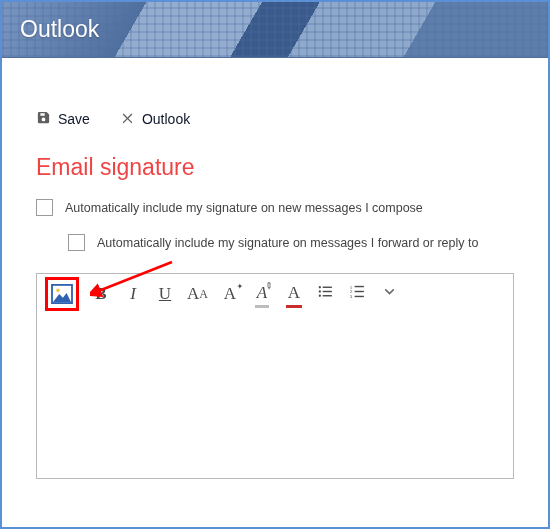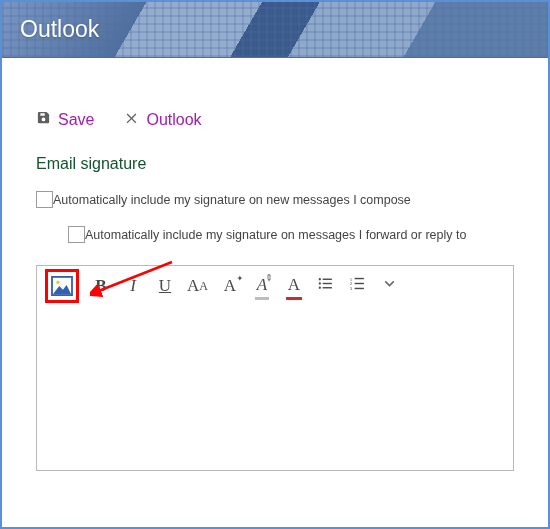--- a/index.html
+++ b/index.html
@@ -34,34 +34,35 @@
   .toolbar {
     display: flex;
     gap: 30px;
     margin-top: 52px;
     color: #696969;
   }
   .tool-btn {
     display: flex;
     align-items: center;
     gap: 7px;
-    font-size: 16px;
-    color: #a21caf;
+    font-size: 14px;
+    color: #0f172a;
     cursor: pointer;
   }
   .tool-btn svg { width: 15px; height: 15px; fill: #5f5f5f; }
   .page-heading {
-    font-size: 16px;
+    font-size: 23px;
     font-weight: 400;
-    color: #14532d;
+    color: #ef4444;
     margin-top: 26px;
   }
   .check-row {
     display: flex;
     align-items: center;
+    gap: 12px;
     margin-top: 18px;
   }
   .check-row.second { margin-top: 18px; padding-left: 32px; }
   .checkbox {
     width: 17px;
     height: 17px;
     border: 1px solid #9b9b9b;
     background: #fff;
   }
   .check-label {

